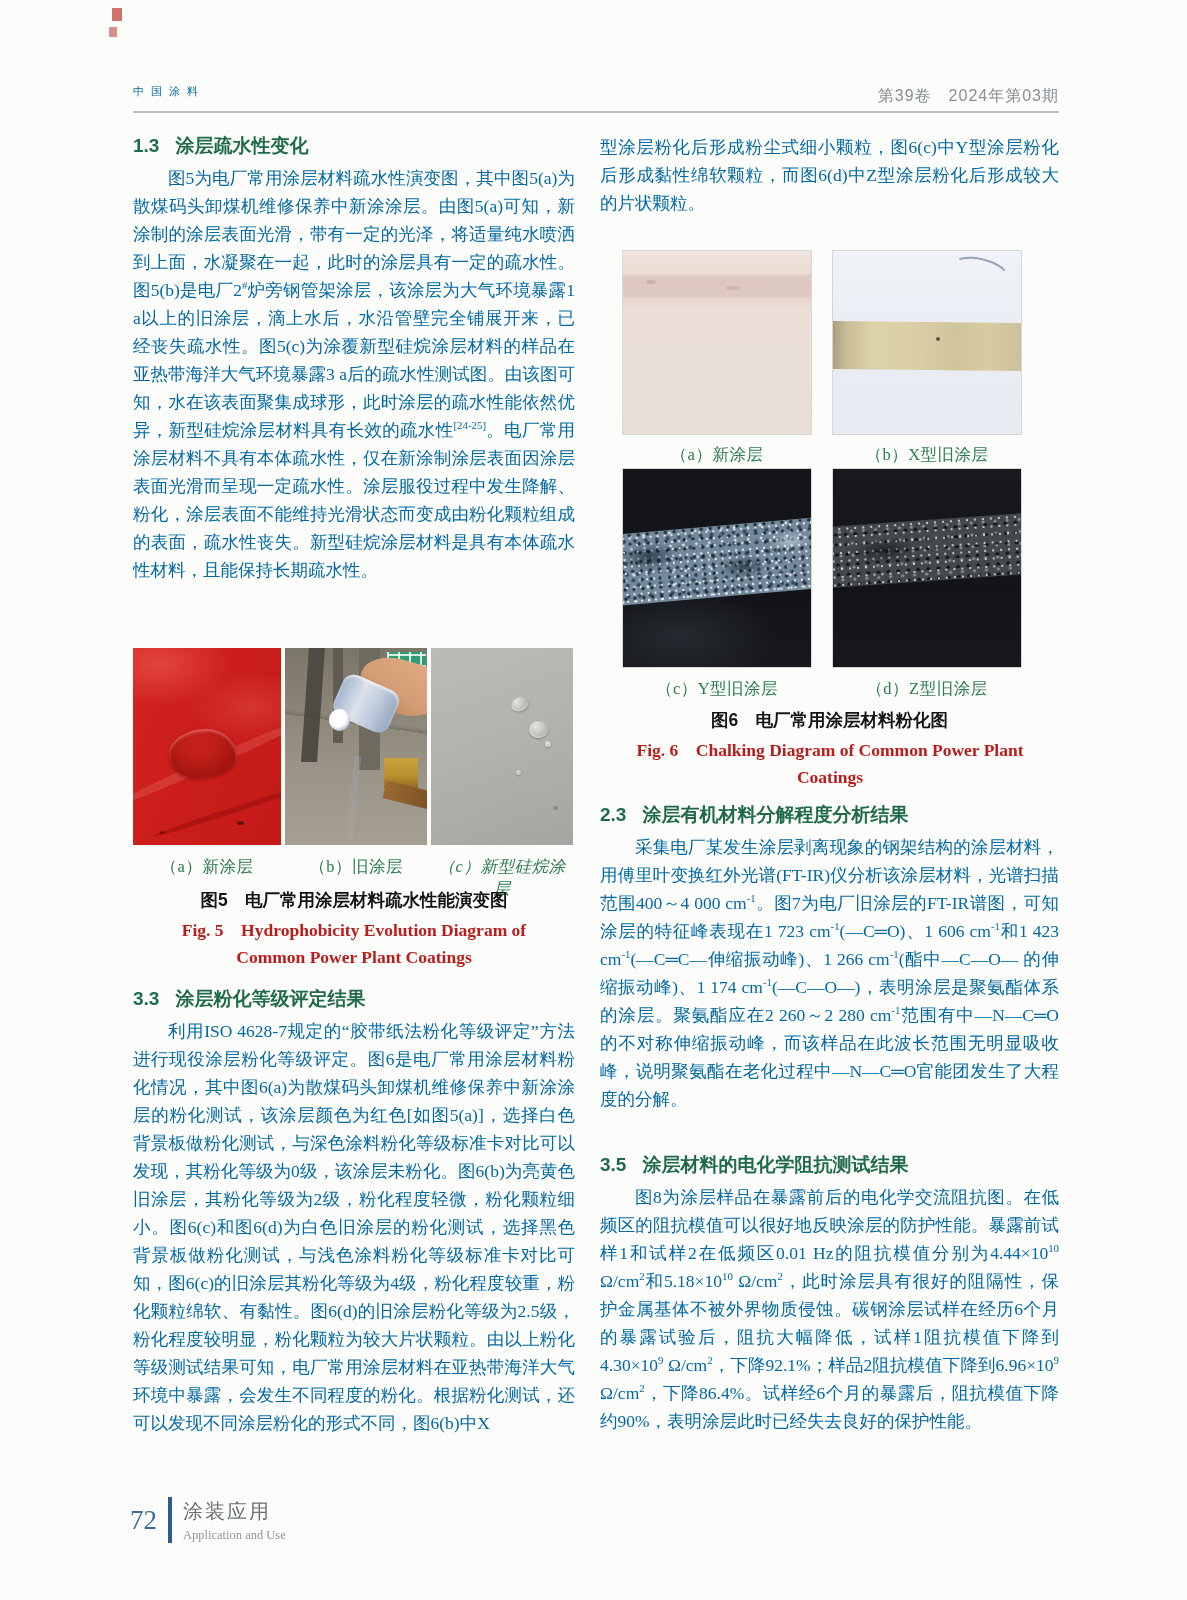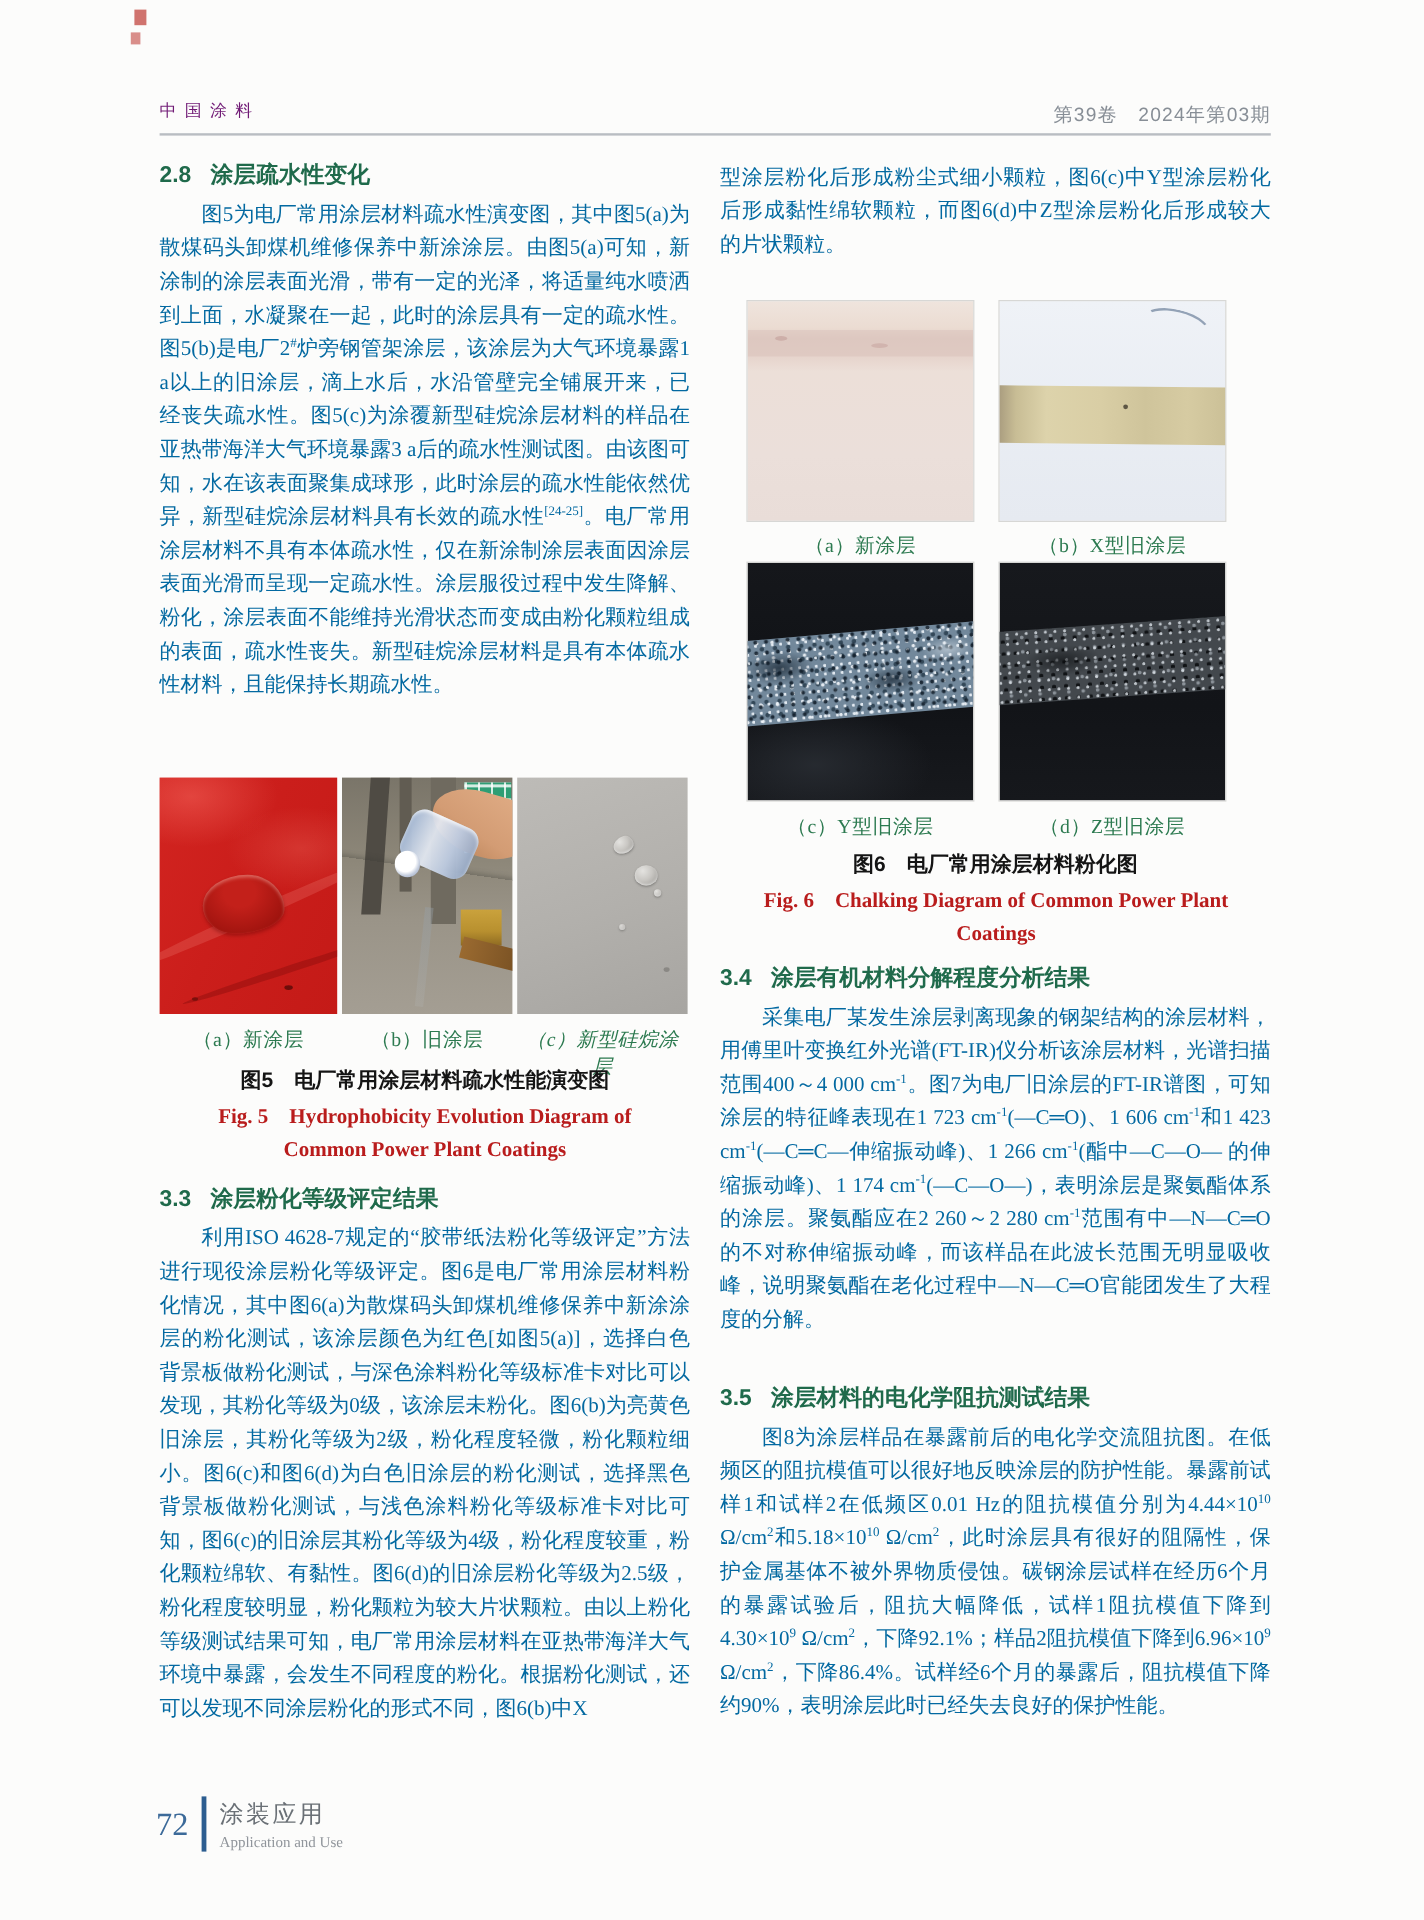--- a/index.html
+++ b/index.html
@@ -1,21 +1,21 @@
 <!DOCTYPE html>
 <html><head>
 <meta charset="utf-8">
 <style>
   html,body{margin:0;padding:0;background:#e8e8e8;}
   .page{position:relative;width:1187px;height:1600px;margin:0 auto;background:#fcfcfb;overflow:hidden;
         font-family:"Liberation Serif","DejaVu Serif",serif;color:#1b1b1b;}
 
   
   .journal-name{position:absolute;left:133px;top:84px;font-family:"Liberation Sans","DejaVu Sans",sans-serif;
-        font-size:14px;color:#701a75;letter-spacing:7px;}
+        font-size:11px;color:#0369a1;letter-spacing:7px;}
   .issue-info{position:absolute;right:128px;top:86px;font-family:"Liberation Sans","DejaVu Sans",sans-serif;
         font-size:16px;color:#878e96;letter-spacing:1px;}
   .header-rule{position:absolute;left:133px;top:111px;width:926px;height:2px;background:#b9bdc2;}
   .edge-mark-1{position:absolute;left:112px;top:8px;width:10px;height:13px;background:#c2453f;opacity:.75;}
   .edge-mark-2{position:absolute;left:109px;top:27px;width:8px;height:10px;background:#c2453f;opacity:.6;}
 
   
   .sec-head{position:absolute;display:flex;gap:16px;align-items:baseline;
         font-family:"Liberation Sans","DejaVu Sans",sans-serif;font-weight:700;font-size:19px;color:#1f6a4b;}
   .para{position:absolute;font-size:17.5px;line-height:28px;text-align:justify;text-indent:2em;color:#0369a1;}
@@ -134,21 +134,21 @@
 
 <div class="page">
 
   <div class="edge-mark-1"></div>
   <div class="edge-mark-2"></div>
   <div class="journal-name">中国涂料</div>
   <div class="issue-info">第39卷　2024年第03期</div>
   <div class="header-rule"></div>
 
   <div class="sec-head" style="left:133px;top:133px;">
-    <span>2.8</span>
+    <span>1.3</span>
     <span>涂层疏水性变化</span>
   </div>
   <div class="para" style="left:133px;top:164px;width:442px;">图5为电厂常用涂层材料疏水性演变图，其中图5(a)为散煤码头卸煤机维修保养中新涂涂层。由图5(a)可知，新涂制的涂层表面光滑，带有一定的光泽，将适量纯水喷洒到上面，水凝聚在一起，此时的涂层具有一定的疏水性。图5(b)是电厂2<sup>#</sup>炉旁钢管架涂层，该涂层为大气环境暴露1 a以上的旧涂层，滴上水后，水沿管壁完全铺展开来，已经丧失疏水性。图5(c)为涂覆新型硅烷涂层材料的样品在亚热带海洋大气环境暴露3 a后的疏水性测试图。由该图可知，水在该表面聚集成球形，此时涂层的疏水性能依然优异，新型硅烷涂层材料具有长效的疏水性<sup>[24-25]</sup>。电厂常用涂层材料不具有本体疏水性，仅在新涂制涂层表面因涂层表面光滑而呈现一定疏水性。涂层服役过程中发生降解、粉化，涂层表面不能维持光滑状态而变成由粉化颗粒组成的表面，疏水性丧失。新型硅烷涂层材料是具有本体疏水性材料，且能保持长期疏水性。</div>
 
   <div class="fig5-row">
     <div class="ph f5a">
       <div class="f5a-streak"></div>
       <div class="f5a-streak2"></div>
       <div class="f5a-drop"></div>
       <div class="f5a-speck1"></div>
@@ -219,21 +219,21 @@
   <div class="f6 f6d">
     <div class="f6d-band"></div>
   </div>
   <div class="f6-label img-label" style="left:622px;top:678px;">（c）Y型旧涂层</div>
   <div class="f6-label img-label" style="left:832px;top:678px;">（d）Z型旧涂层</div>
 
   <div class="cap-zh" style="left:600px;top:708px;width:459px;">图6　电厂常用涂层材料粉化图</div>
   <div class="cap-en" style="left:630px;top:737px;width:400px;">Fig. 6　Chalking Diagram of Common Power Plant Coatings</div>
 
   <div class="sec-head" style="left:600px;top:802px;">
-    <span>3.4</span>
+    <span>2.3</span>
     <span>涂层有机材料分解程度分析结果</span>
   </div>
   <div class="para" style="left:600px;top:833px;width:459px;">采集电厂某发生涂层剥离现象的钢架结构的涂层材料，用傅里叶变换红外光谱(FT-IR)仪分析该涂层材料，光谱扫描范围400～4 000 cm<sup>-1</sup>。图7为电厂旧涂层的FT-IR谱图，可知涂层的特征峰表现在1 723 cm<sup>-1</sup>(—C═O)、1 606 cm<sup>-1</sup>和1 423 cm<sup>-1</sup>(—C═C—伸缩振动峰)、1 266 cm<sup>-1</sup>(酯中—C—O— 的伸缩振动峰)、1 174 cm<sup>-1</sup>(—C—O—)，表明涂层是聚氨酯体系的涂层。聚氨酯应在2 260～2 280 cm<sup>-1</sup>范围有中—N—C═O的不对称伸缩振动峰，而该样品在此波长范围无明显吸收峰，说明聚氨酯在老化过程中—N—C═O官能团发生了大程度的分解。</div>
 
   <div class="sec-head" style="left:600px;top:1152px;">
     <span>3.5</span>
     <span>涂层材料的电化学阻抗测试结果</span>
   </div>
   <div class="para" style="left:600px;top:1183px;width:459px;">图8为涂层样品在暴露前后的电化学交流阻抗图。在低频区的阻抗模值可以很好地反映涂层的防护性能。暴露前试样1和试样2在低频区0.01 Hz的阻抗模值分别为4.44×10<sup>10</sup> Ω/cm<sup>2</sup>和5.18×10<sup>10</sup> Ω/cm<sup>2</sup>，此时涂层具有很好的阻隔性，保护金属基体不被外界物质侵蚀。碳钢涂层试样在经历6个月的暴露试验后，阻抗大幅降低，试样1阻抗模值下降到4.30×10<sup>9</sup> Ω/cm<sup>2</sup>，下降92.1%；样品2阻抗模值下降到6.96×10<sup>9</sup> Ω/cm<sup>2</sup>，下降86.4%。试样经6个月的暴露后，阻抗模值下降约90%，表明涂层此时已经失去良好的保护性能。</div>
 

